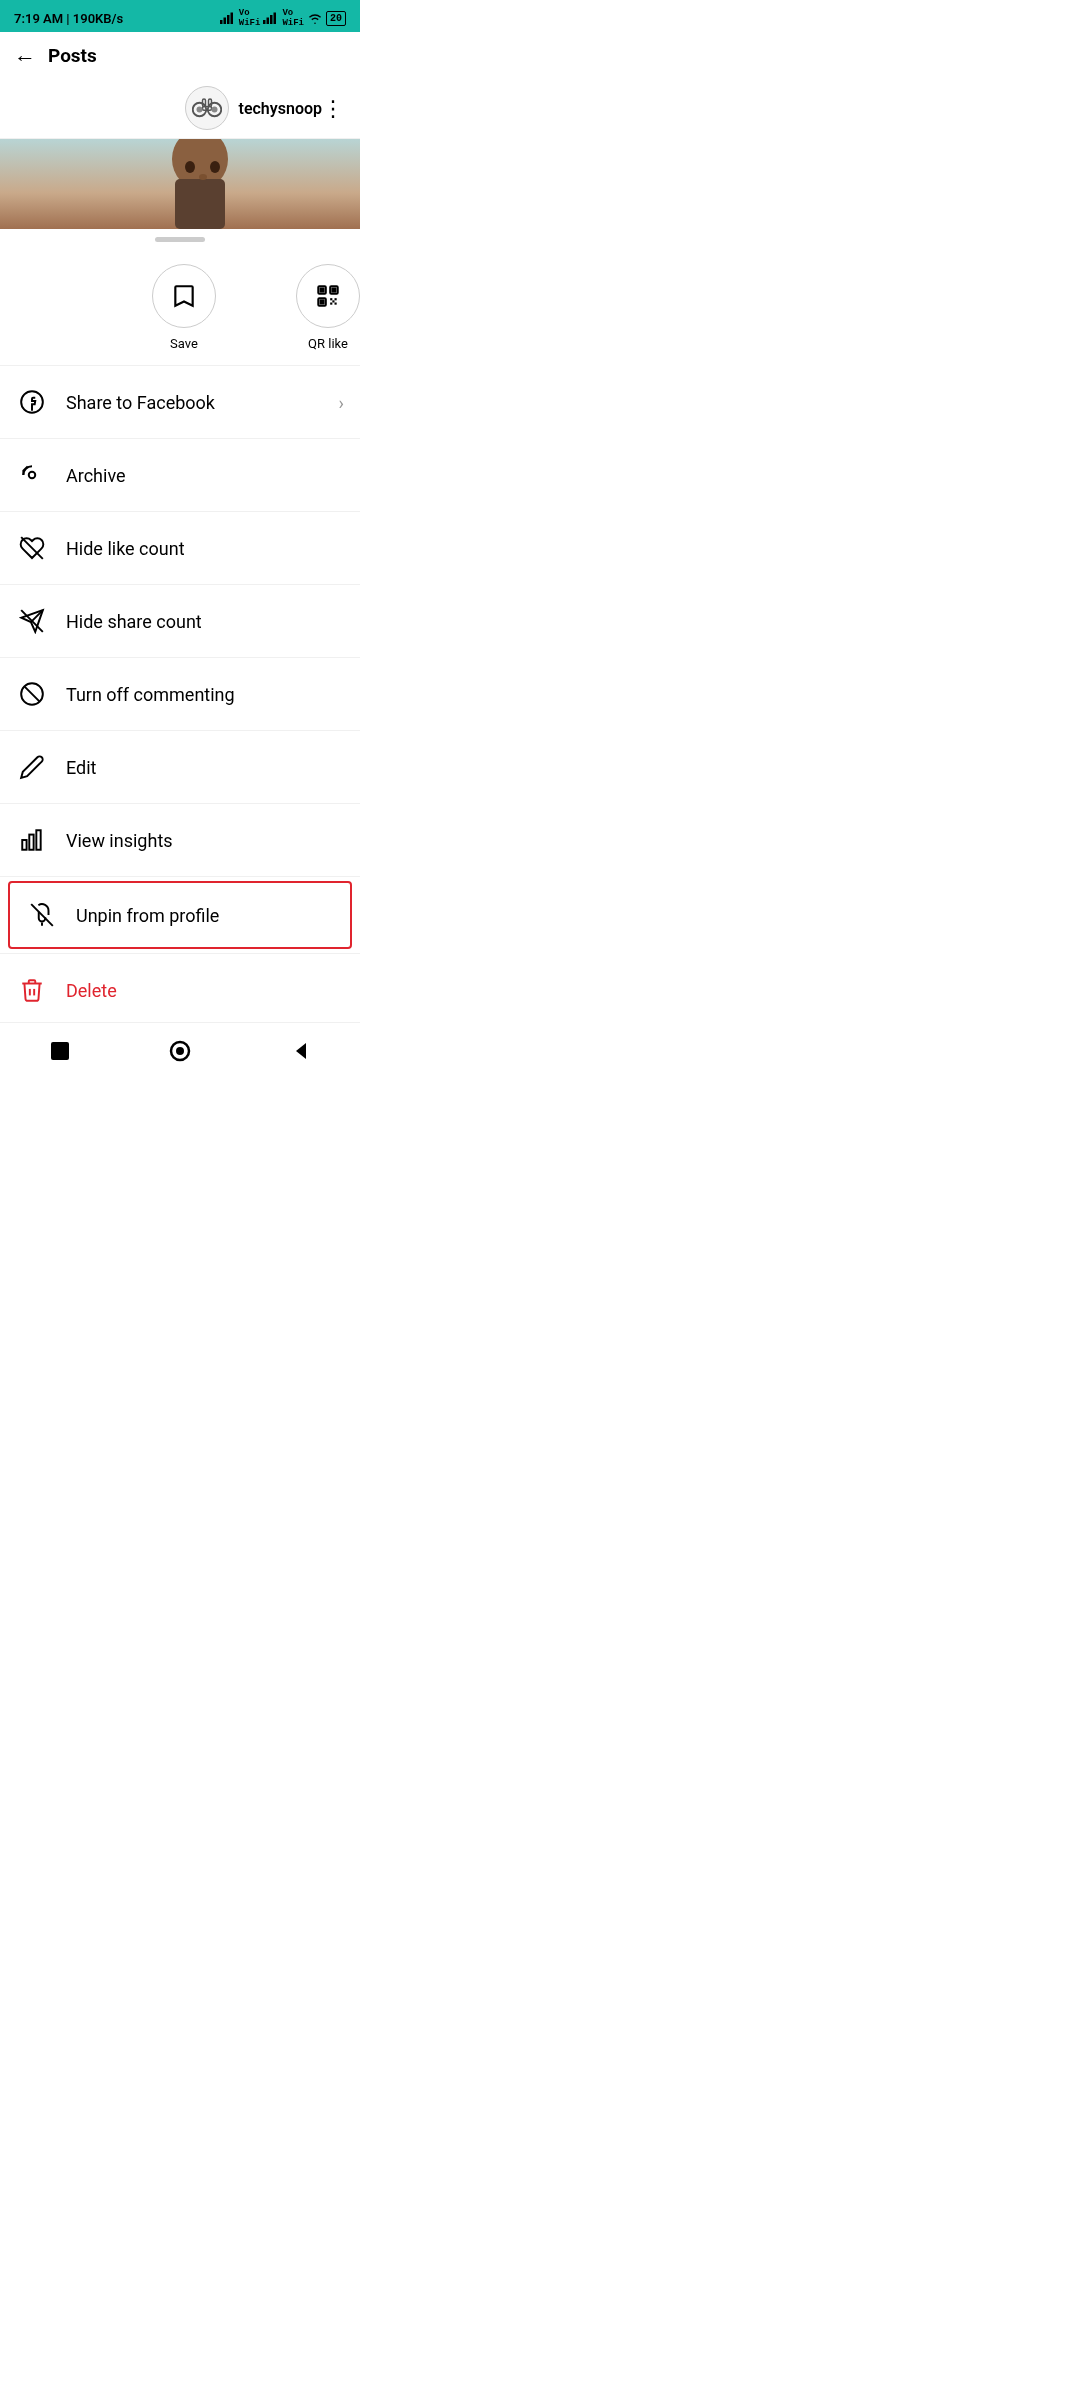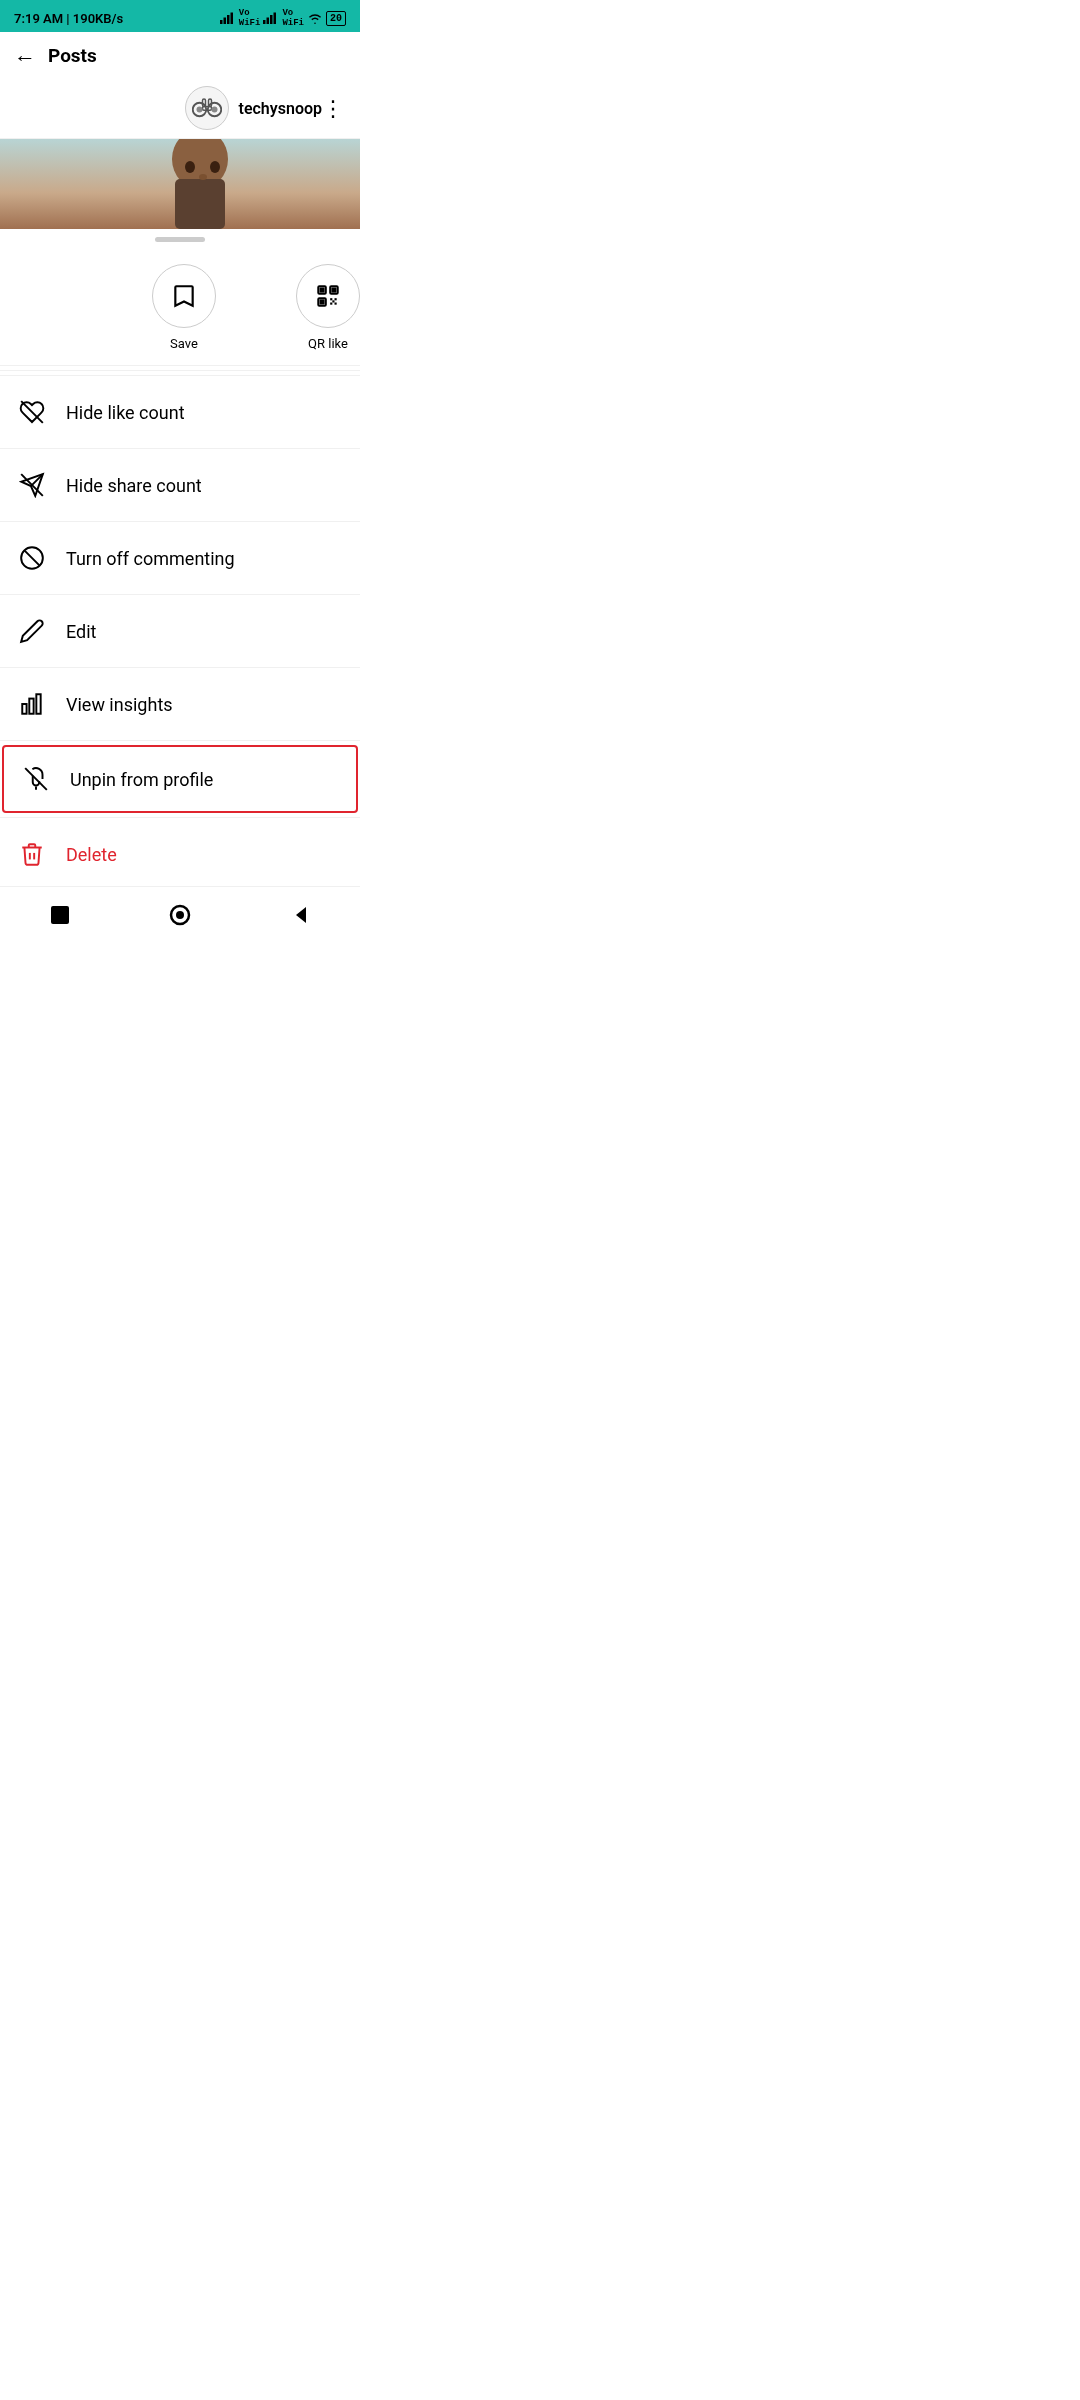--- a/index.html
+++ b/index.html
@@ -191,21 +191,21 @@
     .menu-text.red {
       color: #e0242e;
     }
     .menu-chevron {
       font-size: 18px;
       color: #999;
     }
     .menu-item.highlighted {
       border: 2.5px solid #e0242e;
       border-radius: 4px;
-      margin: 0 2px;
+      margin: 0 8px;
     }
 
     
     .bottom-nav {
       display: flex;
       justify-content: space-around;
       align-items: center;
       padding: 10px 0 14px 0;
       background: #fff;
       border-top: 1px solid #f0f0f0;
@@ -335,22 +335,42 @@
       </svg>
     </div>
     <span class="action-label">QR like</span>
   </div>
 </div>
 
 <div class="divider"></div>
 
 <div class="menu-list">
 
-  <div class="divider"></div>
-
+  <div class="menu-item">
+    <div class="menu-icon">
+      <svg class="icon-svg" viewBox="0 0 24 24" fill="none" stroke="#000" stroke-width="1.8">
+        <circle cx="12" cy="12" r="10"></circle>
+        <path d="M15 8h-2a1 1 0 0 0-1 1v2h3l-.5 3H12v6" stroke="#000" stroke-width="1.8" fill="none"></path>
+      </svg>
+    </div>
+    <span class="menu-text">Share to Facebook</span>
+    <span class="menu-chevron">›</span>
+  </div>
+  <div class="divider"></div>
+
+  <div class="menu-item">
+    <div class="menu-icon">
+      <svg class="icon-svg" viewBox="0 0 24 24" fill="none" stroke="#000" stroke-width="1.8">
+        <path d="M12 4 A8 8 0 0 0 4 12"></path>
+        <polyline points="4,12 4,8 8,4"></polyline>
+        <circle cx="12" cy="12" r="3"></circle>
+      </svg>
+    </div>
+    <span class="menu-text">Archive</span>
+  </div>
   <div class="divider"></div>
 
   <div class="menu-item">
     <div class="menu-icon">
       <svg class="icon-svg" viewBox="0 0 24 24" fill="none" stroke="#000" stroke-width="1.8">
         <path d="M20.84 4.61a5.5 5.5 0 0 0-7.78 0L12 5.67l-1.06-1.06a5.5 5.5 0 0 0-7.78 7.78l1.06 1.06L12 21.23l7.78-7.78 1.06-1.06a5.5 5.5 0 0 0 0-7.78z"></path>
         <line x1="2" y1="2" x2="22" y2="22"></line>
       </svg>
     </div>
     <span class="menu-text">Hide like count</span>

